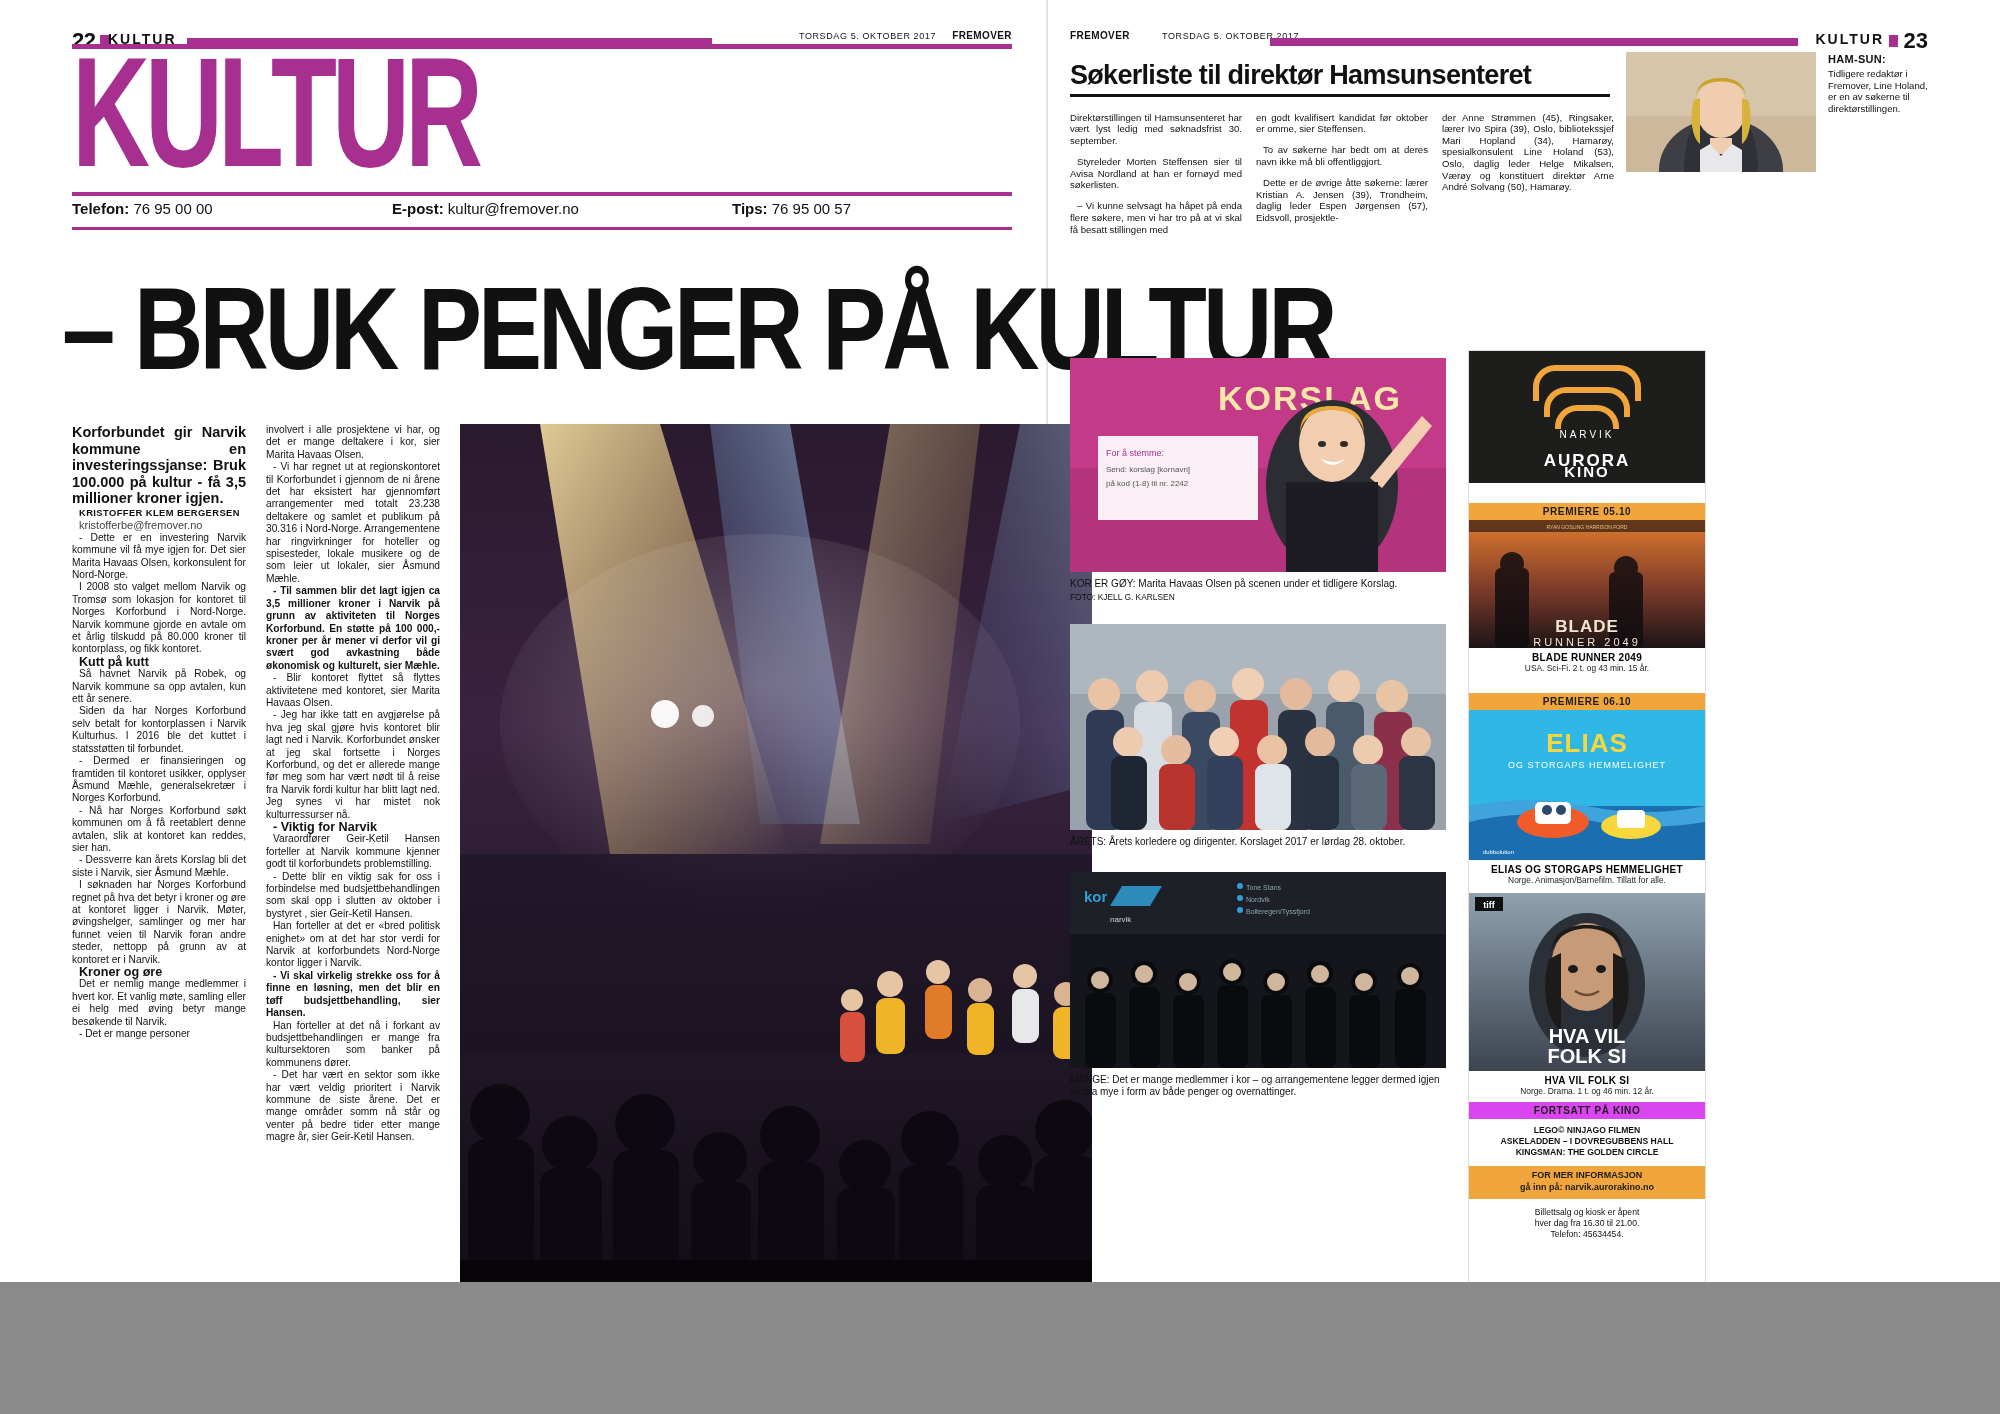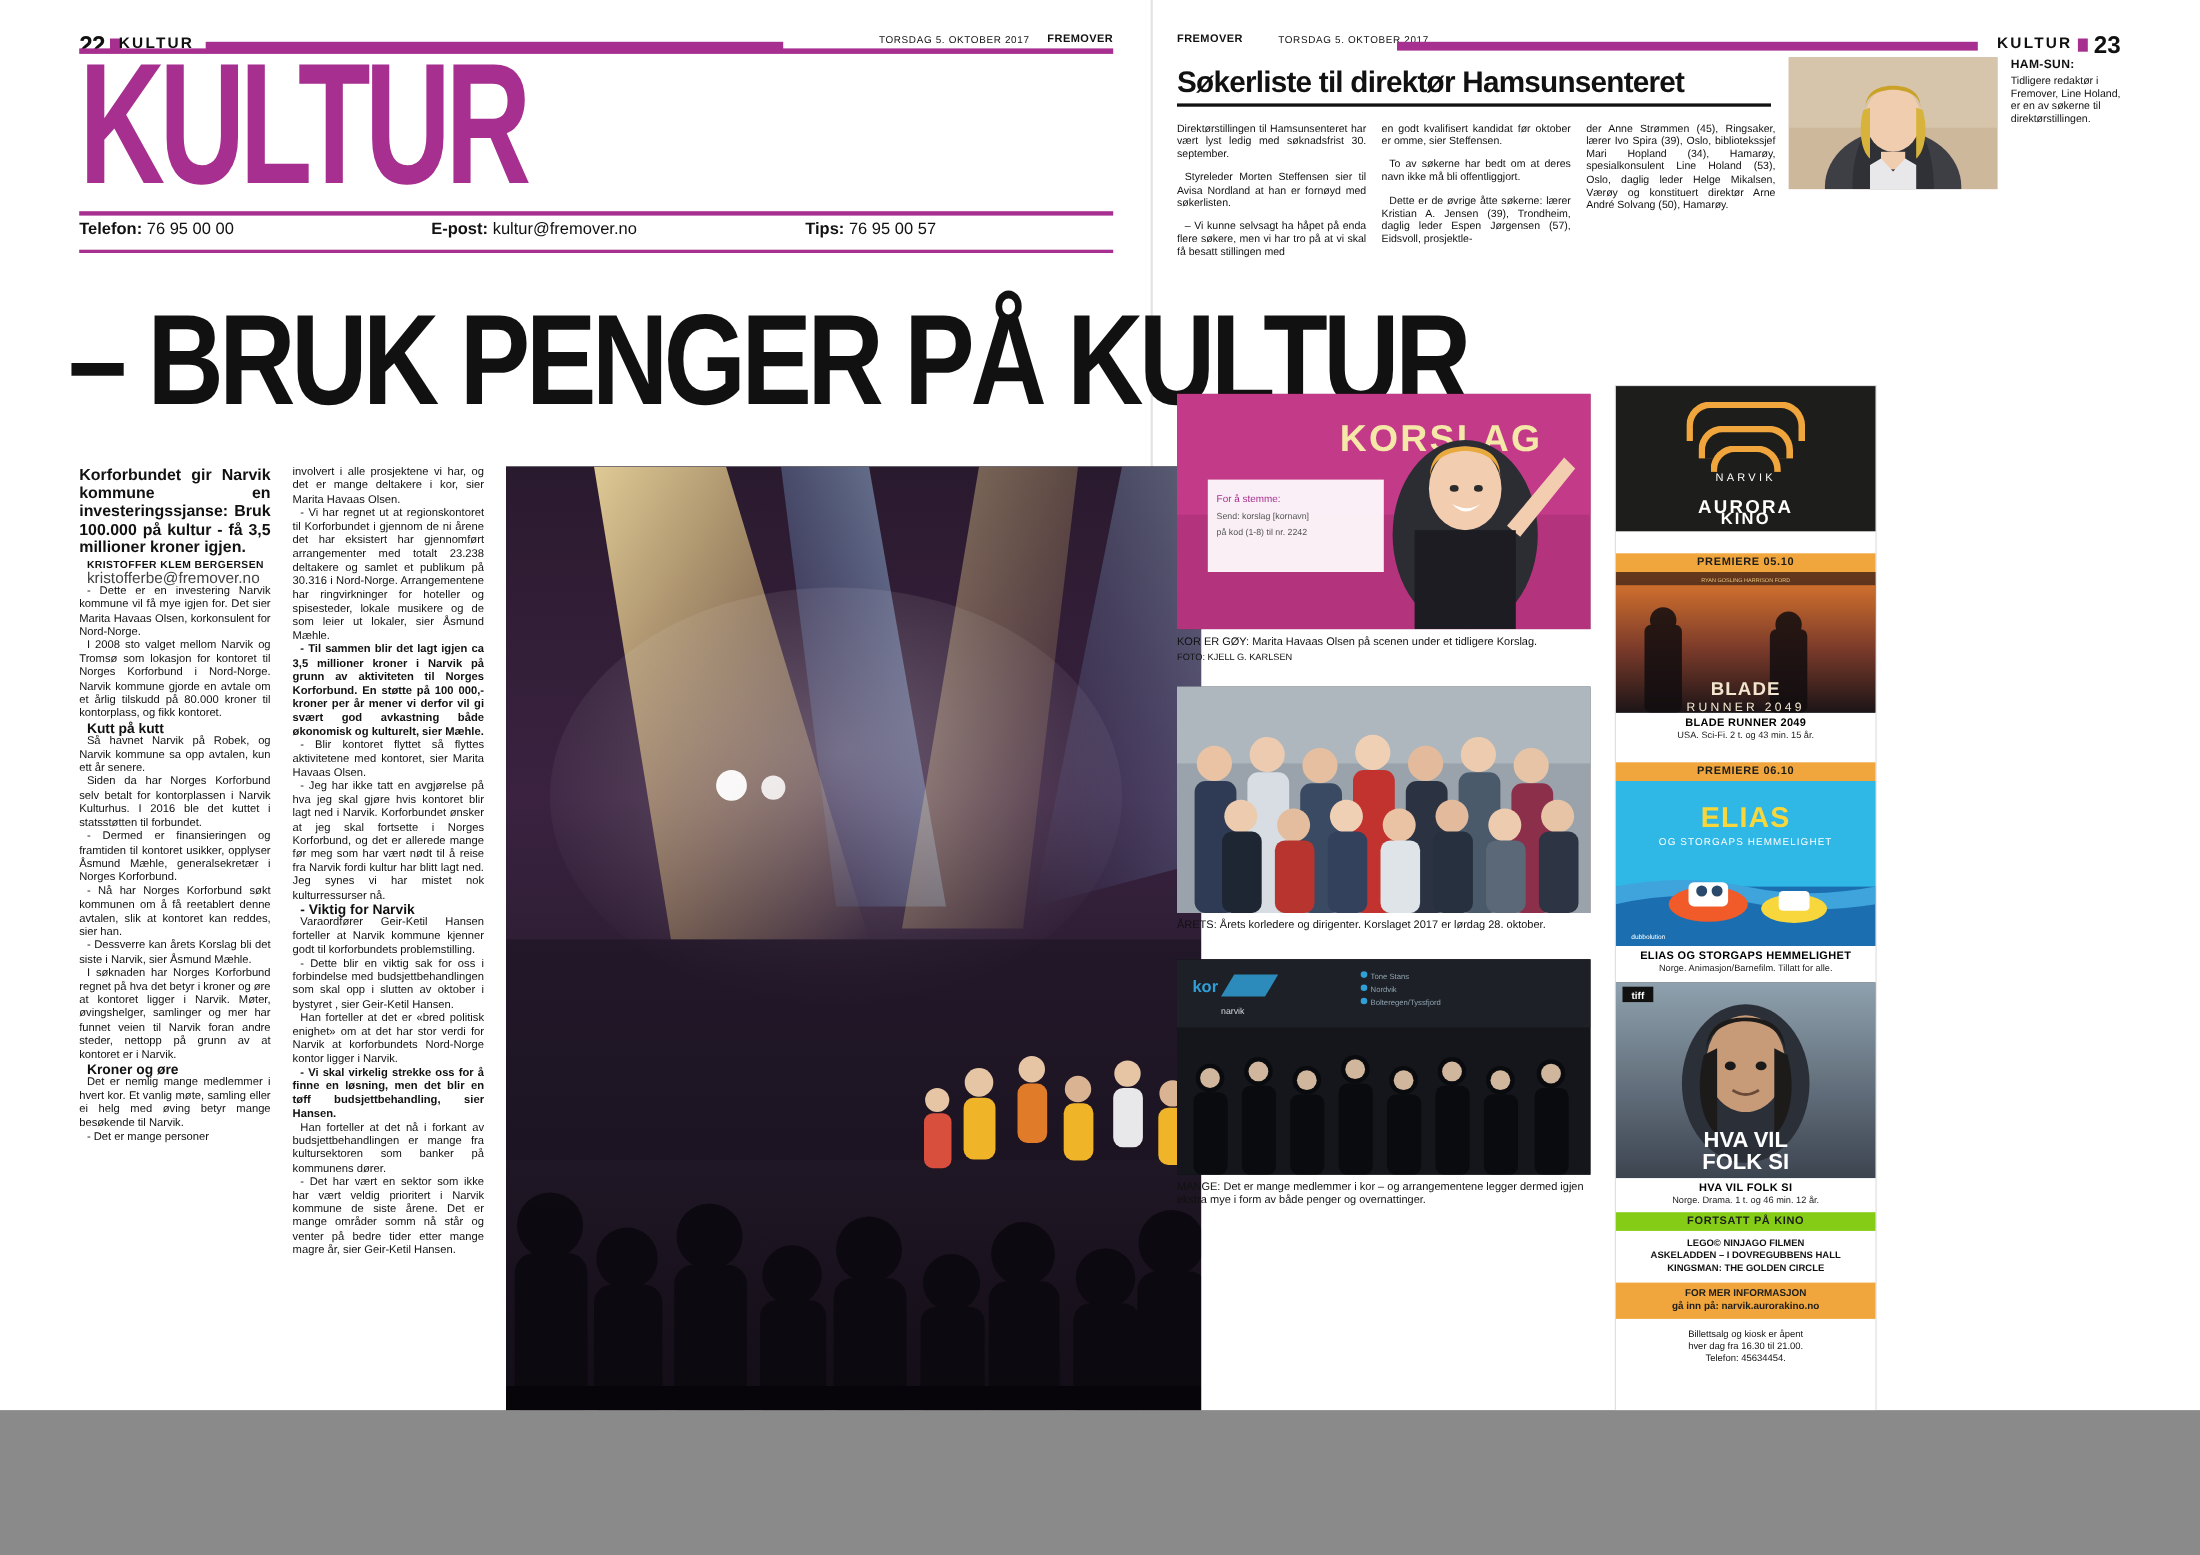--- a/index.html
+++ b/index.html
@@ -46,21 +46,21 @@
   }
 
   .cols{position:absolute;left:0;top:396px;width:940px;height:940px;}
   .col{position:absolute;top:0;width:174px;font-size:10.2px;line-height:12.4px;color:#111;text-align:justify;}
   .col p{margin:0 0 0 0;text-indent:0;}
   .col p + p{text-indent:7px;}
   .col1{left:0;}
   .col2{left:194px;}
   .lead{font-size:14.5px;line-height:16.6px;font-weight:bold;margin-bottom:11px;}
   .byline{font-size:9.4px;font-weight:bold;letter-spacing:.4px;text-transform:uppercase;margin-bottom:2px;}
-  .byline-mail{font-size:14px;color:#444;margin-bottom:10px;}
+  .byline-mail{font-size:11px;color:#444;margin-bottom:10px;}
   .subhead{font-size:12.6px;font-weight:bold;margin:10px 0 3px 0;}
   .bold-para{font-weight:bold;}
 
   .photo-main{
     position:absolute;left:388px;top:396px;width:632px;height:862px;
     background:#1b1320;overflow:hidden;
   }
   .cap-main{position:absolute;left:388px;top:1266px;width:632px;font-size:10px;line-height:12px;color:#111;}
   .cap-main b{font-weight:bold;}
   .cap-credit{position:absolute;left:1000px;top:1268px;width:200px;text-align:right;font-size:8px;color:#222;letter-spacing:.3px;}
@@ -98,21 +98,21 @@
   .ad-logo{position:relative;height:132px;background:#1d1d1b;}
   .ad-logo .arc{position:absolute;left:50%;transform:translateX(-50%);border:6px solid #f0a63c;border-bottom:none;border-radius:22px 22px 0 0;}
   .ad-logo .t1{position:absolute;left:0;right:0;text-align:center;color:#fff;font-size:10px;letter-spacing:3px;}
   .ad-logo .t2{position:absolute;left:0;right:0;text-align:center;color:#fff;font-size:17px;font-weight:bold;letter-spacing:2px;}
   .ad-logo .t3{position:absolute;left:0;right:0;text-align:center;color:#fff;font-size:15px;font-weight:bold;letter-spacing:2px;}
   .prem-bar{height:17px;background:#f0a63c;color:#1d1d1b;font-size:10px;font-weight:bold;text-align:center;line-height:17px;letter-spacing:.6px;margin-top:20px;}
   .poster{height:128px;background:#2a2b33;position:relative;overflow:hidden;}
   .mv-title{font-size:10px;font-weight:bold;text-align:center;margin-top:4px;letter-spacing:.3px;}
   .mv-sub{font-size:8.4px;text-align:center;color:#222;line-height:10px;}
   .ad-foot{font-size:8.6px;text-align:center;line-height:11px;color:#111;padding:0 6px;}
-  .fortsatt{height:17px;background:#84cc16;color:#1d1d1b;font-size:10px;font-weight:bold;text-align:center;line-height:17px;letter-spacing:.6px;margin-top:6px;}
+  .fortsatt{height:17px;background:#d946ef;color:#1d1d1b;font-size:10px;font-weight:bold;text-align:center;line-height:17px;letter-spacing:.6px;margin-top:6px;}
   .mer-info{height:30px;background:#f0a63c;color:#1d1d1b;font-size:9px;font-weight:bold;text-align:center;margin-top:8px;padding-top:3px;line-height:12px;}
 
   .small{font-size:8.4px;line-height:10.4px;}
 </style>
 </head>
 <body>
 
 <div class="page">
   <div class="spread"></div>
   <div class="gutter"></div>

